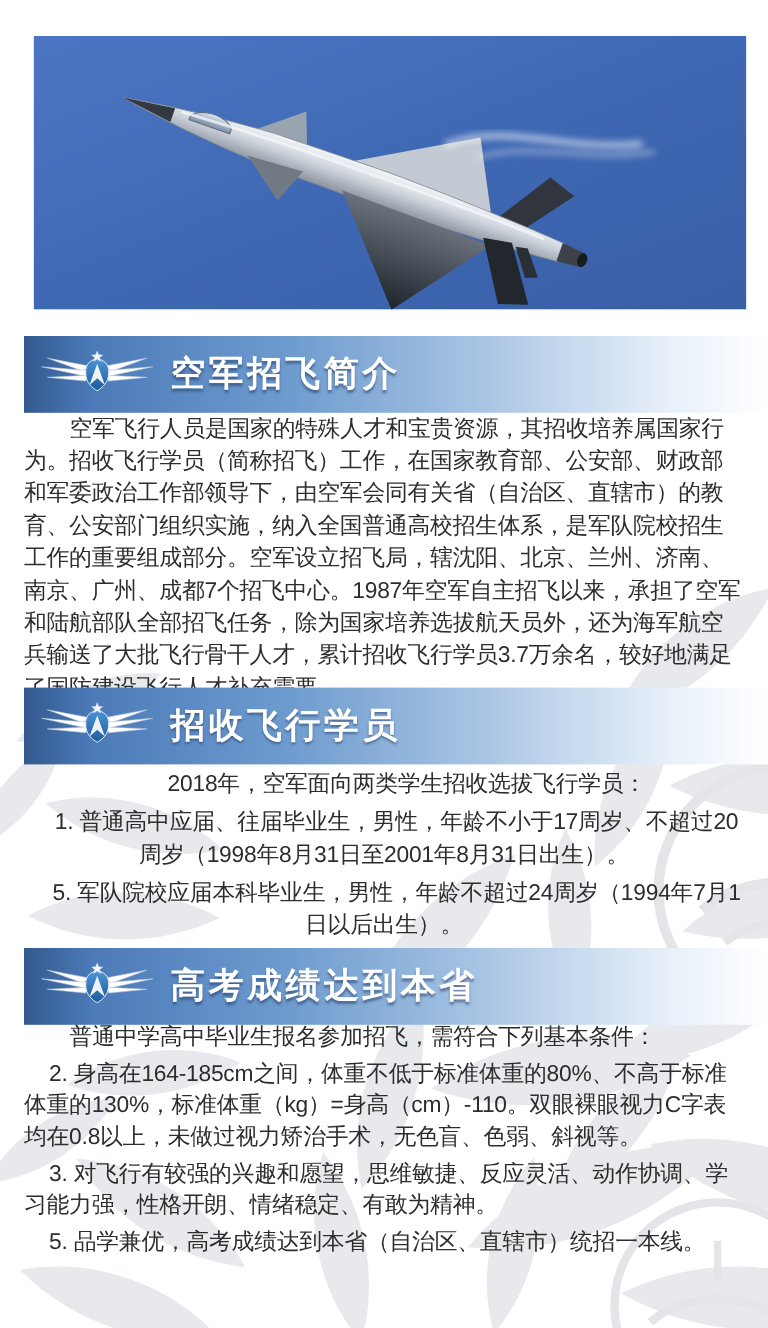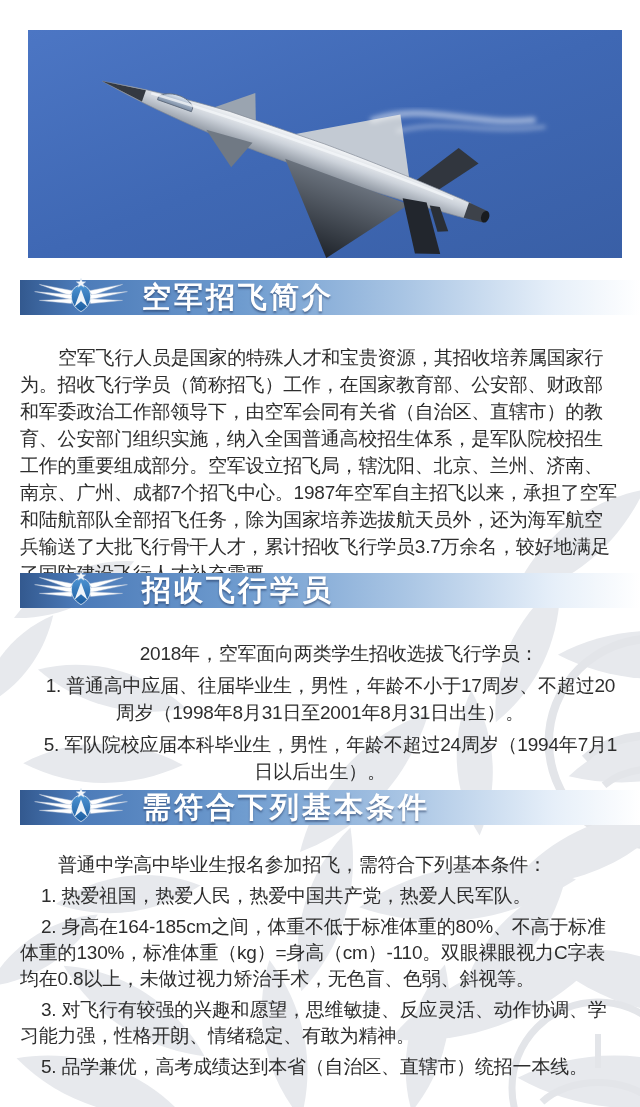--- a/index.html
+++ b/index.html
@@ -7,21 +7,21 @@
   .page{position:relative;width:640px;height:1107px;background:#ffffff;overflow:hidden;}
 
   
   .wm{position:absolute;left:0;top:0;z-index:0;pointer-events:none;}
 
   
   .hero{position:absolute;left:28px;top:30px;width:594px;height:228px;margin:0;z-index:1;}
   .hero svg{display:block;}
 
   
-  .band{position:absolute;left:20px;right:0;height:35px;z-index:2;
+  .band{position:absolute;left:20px;right:0;height:64px;z-index:2;
         display:flex;align-items:center;gap:13px;padding-left:13px;box-sizing:border-box;
         background:linear-gradient(90deg,#33598f 0%,#4b7ab8 9%,#6f9ccf 36%,#a9c5e4 62%,#e6eff9 86%,#ffffff 100%);}
   .band-title{margin:0;font-size:29px;font-weight:bold;color:#ffffff;letter-spacing:3px;
               text-shadow:0 2px 2px rgba(25,45,85,.5);white-space:nowrap;}
   .emblem{display:inline-flex;width:96px;height:42px;flex:0 0 auto;}
 
   #band1{top:280px;} #band2{top:573px;} #band3{top:790px;}
 
   
   .content{position:absolute;left:20px;width:600px;z-index:2;
@@ -178,23 +178,22 @@
             <path d="M50,16 L8,8 L46,22 Z"></path>
             <path d="M50,21 L2,17 L48,27 Z"></path>
             <path d="M50,26 L8,28 L48,32 Z"></path>
           </g>
         </g>
         <path d="M60,8 C67,11 72,13 72,23 C72,34 65,39 60,42 C55,39 48,34 48,23 C48,13 53,11 60,8 Z" fill="url(#shieldG)" stroke="#e8f0f8" stroke-width="1"></path>
         <path d="M60,14 L68,36 L60,29 L52,36 Z" fill="#eef4fa"></path>
         <polygon points="60,0.5 61.6,4.6 65.9,4.8 62.6,7.5 63.8,11.6 60,9.2 56.2,11.6 57.4,7.5 54.1,4.8 58.4,4.6" fill="#f2f6fb" stroke="#c6d6e8" stroke-width="0.5"></polygon>
       </svg>
     </span>
-    <h2 class="band-title">需符合下列基本条件</h2>
+    <h2 class="band-title">高考成绩达到本省</h2>
   </header>
   <div class="content" id="content3">
       <p class="para intro">普通中学高中毕业生报名参加招飞，需符合下列基本条件：</p>
-      <p class="para item">1. 热爱祖国，热爱人民，热爱中国共产党，热爱人民军队。</p>
       <p class="para item">2. 身高在164-185cm之间，体重不低于标准体重的80%、不高于标准体重的130%，标准体重（kg）=身高（cm）-110。双眼裸眼视力C字表均在0.8以上，未做过视力矫治手术，无色盲、色弱、斜视等。</p>
       <p class="para item">3. 对飞行有较强的兴趣和愿望，思维敏捷、反应灵活、动作协调、学习能力强，性格开朗、情绪稳定、有敢为精神。</p>
       <p class="para item">5. 品学兼优，高考成绩达到本省（自治区、直辖市）统招一本线。</p>
     </div>
 
 </div>
 
 </body></html>

